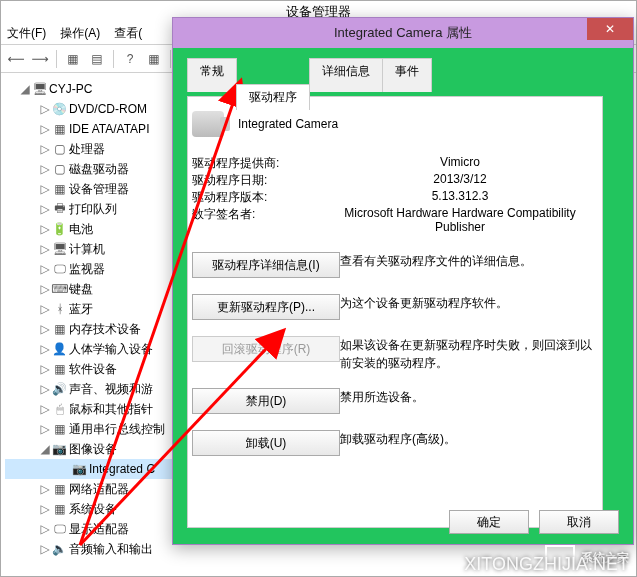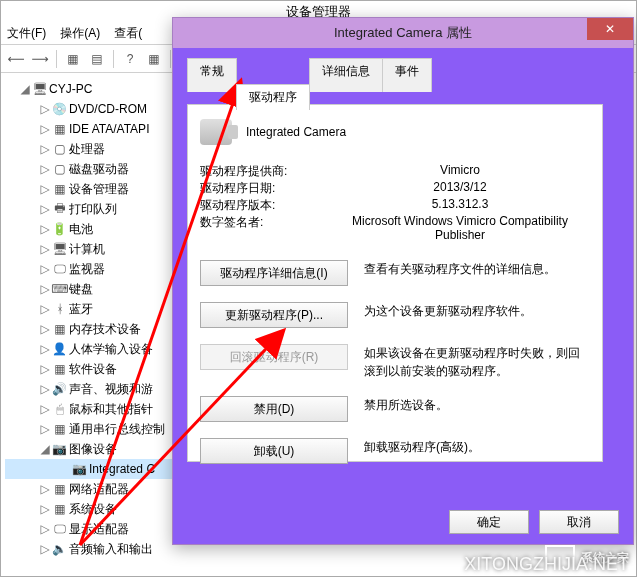--- a/index.html
+++ b/index.html
@@ -16,39 +16,39 @@
 .tree { padding: 6px 4px; }
 .tree-row { display: flex; align-items: center; height: 20px; white-space: nowrap; }
 .tree-row .arrow { width: 12px; display: inline-block; color: #777; text-align: center; }
 .tree-row .icon { width: 18px; display: inline-flex; align-items: center; justify-content: center; color: #555; }
 .tree-row.selected { background: #cce8ff; }
 .indent-1 { padding-left: 14px; }
 .indent-2 { padding-left: 34px; }
 .indent-3 { padding-left: 54px; }
 
 
-.props { position: absolute; left: 172px; top: 17px; width: 462px; height: 528px; border: 1px solid #a77fc2; box-shadow: 0 4px 16px rgba(0,0,0,0.3); background: #8b5cf6; }
+.props { position: absolute; left: 172px; top: 17px; width: 462px; height: 528px; border: 1px solid #a77fc2; box-shadow: 0 4px 16px rgba(0,0,0,0.3); background: #22c55e; }
 .titlebar { height: 30px; background: #c89ae0; display: flex; align-items: center; position: relative; }
 .titlebar-text { flex: 1; text-align: center; color: #222; font-size: 13px; }
 .close-btn { position: absolute; right: 0; top: 0; width: 46px; height: 22px; background: #c75050; color: #fff; display: flex; align-items: center; justify-content: center; font-size: 14px; }
 
-.tab-strip { display: flex; padding: 10px 14px 12px 14px; }
+.tab-strip { display: flex; padding: 10px 14px 4px 14px; }
 .tab { padding: 4px 12px; border: 1px solid #ccc; border-bottom: none; background: #f0f0f0; margin-right: -1px; position: relative; }
 .tab.active { background: #fff; z-index: 2; top: 18px; margin-top: 8px; }
 
-.tab-body { margin: 0 30px 10px 14px; background: #fff; border: 1px solid #ccc; padding: 14px 12px; height: 358px; position: relative; }
+.tab-body { margin: 0 30px 10px 14px; background: #fff; border: 1px solid #ccc; padding: 14px 4px; height: 432px; position: relative; }
 
 .device-header { display: flex; align-items: center; gap: 14px; margin-bottom: 18px; }
 .cam-icon { width: 32px; height: 26px; background: linear-gradient(#e0e0e0,#bbb); border-radius: 4px; position: relative; }
 .cam-icon::after { content:""; position:absolute; right:-6px; top:6px; width:10px; height:14px; background:#ccc; border-radius:2px; }
 
 .info-grid { display: grid; grid-template-columns: 130px 1fr; row-gap: 0; margin-bottom: 18px; }
 .info-grid .val { color: #000; text-align: center; }
 
-.action-row { display: flex; align-items: flex-start; gap: 16px; margin-bottom: 16px; }
+.action-row { display: flex; align-items: flex-start; margin-bottom: 16px; }
 .action-row .btn { width: 148px; height: 26px; border: 1px solid #aaa; background: linear-gradient(#fdfdfd,#e8e8e8); display: flex; align-items: center; justify-content: center; }
 .action-row .btn.disabled { color: #9a9a9a; border-color: #ccc; background: #f4f4f4; }
 .action-row .desc { flex: 1; line-height: 1.5; }
 
 .dialog-buttons { position: absolute; right: 14px; bottom: 10px; display: flex; gap: 10px; text-align: center; }
 .dialog-buttons .dbtn { width: 80px; height: 24px; border: 1px solid #aaa; background: linear-gradient(#fdfdfd,#e8e8e8); display: flex; align-items: center; justify-content: center; }
 
 
 .arrows { position: absolute; left: 0; top: 0; pointer-events: none; }
 
@@ -226,21 +226,21 @@
     </div>
 
     <div class="info-grid">
       <div>驱动程序提供商:</div>
       <div class="val">Vimicro</div>
       <div>驱动程序日期:</div>
       <div class="val">2013/3/12</div>
       <div>驱动程序版本:</div>
       <div class="val">5.13.312.3</div>
       <div>数字签名者:</div>
-      <div class="val">Microsoft Windows Vimicro Compatibility Publisher</div>
+      <div class="val">Microsoft Hardware Hardware Compatibility Publisher</div>
     </div>
 
     <div class="action-row">
       <div class="btn">驱动程序详细信息(I)</div>
       <div class="desc">查看有关驱动程序文件的详细信息。</div>
     </div>
     <div class="action-row">
       <div class="btn">更新驱动程序(P)...</div>
       <div class="desc">为这个设备更新驱动程序软件。</div>
     </div>

